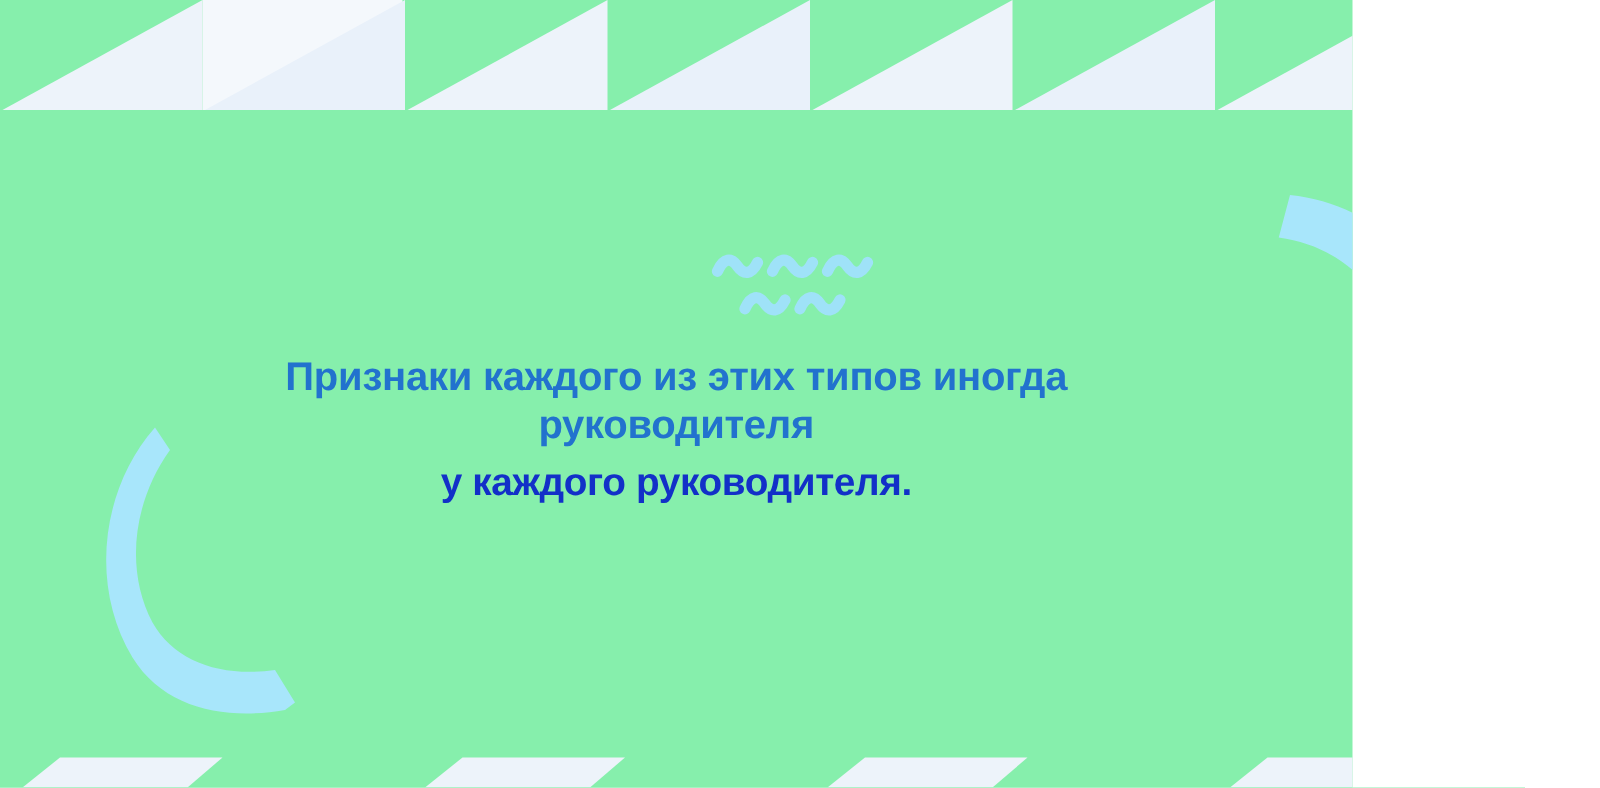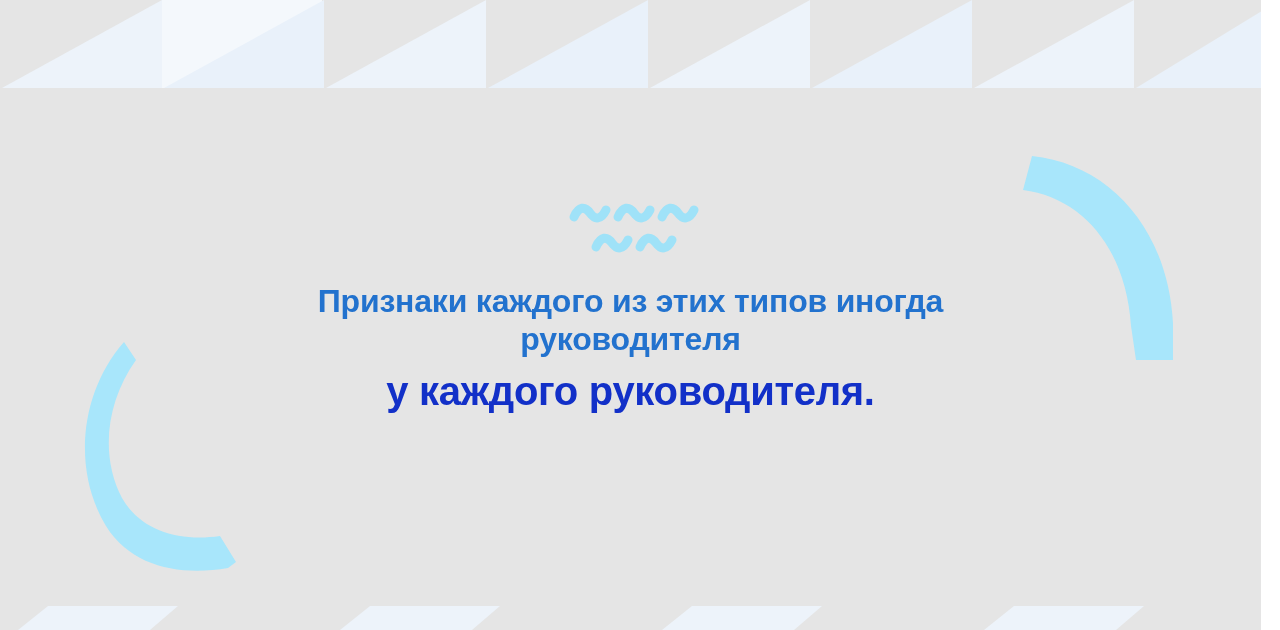--- a/index.html
+++ b/index.html
@@ -8,23 +8,23 @@
   }
   body {
     width: 1280px;
     height: 630px;
     background: #ffffff;
     font-family: "Liberation Sans", sans-serif;
     overflow: hidden;
   }
   .slide {
     position: relative;
-    width: 1261px;
+    width: 1082px;
     height: 630px;
-    background: #e5e5e5;
+    background: #86efac;
     overflow: hidden;
   }
 
   
   .band {
     position: absolute;
     left: 0;
     width: 1280px;
     pointer-events: none;
   }
@@ -84,21 +84,21 @@
   .line {
     font-weight: 700;
     letter-spacing: -0.2px;
     line-height: 1.18;
   }
   .line-1, .line-2 {
     font-size: 32px;
     color: #2272ce;
   }
   .line-3 {
-    font-size: 40px;
+    font-size: 31px;
     color: #1230c8;
     margin-top: 9px;
     letter-spacing: -0.3px;
   }
 </style>
 </head>
 <body>
 
 <div class="slide">
 

